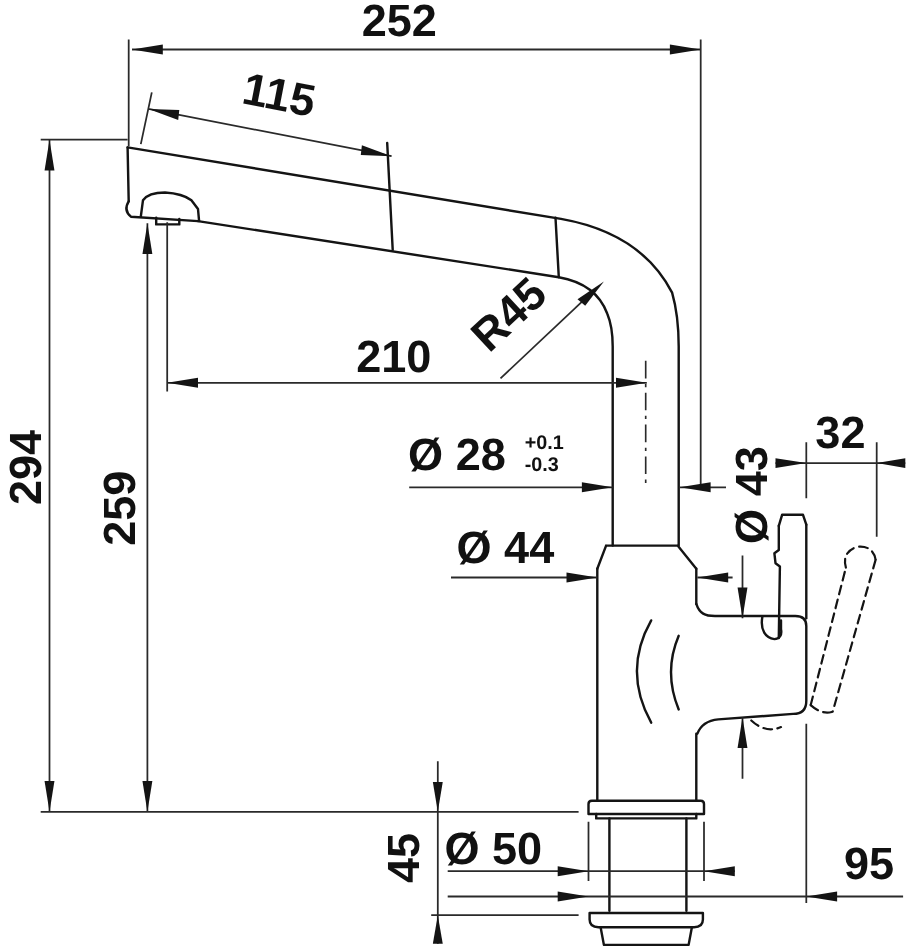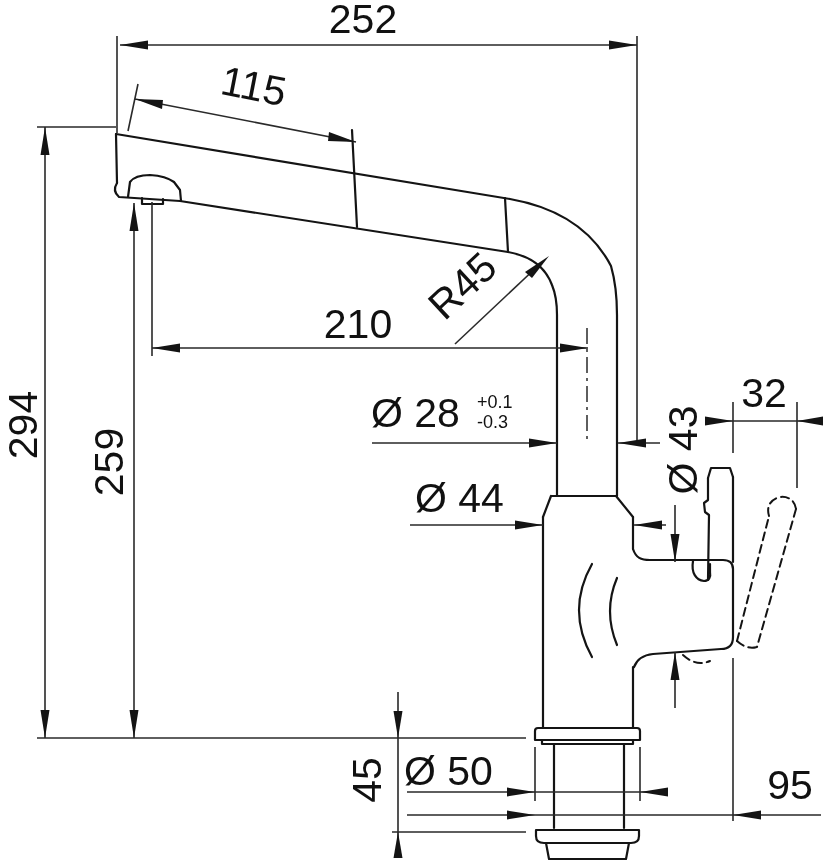--- a/index.html
+++ b/index.html
@@ -1,16 +1,16 @@
 <!DOCTYPE html>
 <html><head>
 <meta charset="utf-8">
 <style>
   html,body{margin:0;padding:0;background:#fff;}
-  .stage{position:relative;width:824px;height:860px;background:#eab308;overflow:hidden;}
+  .stage{position:relative;width:824px;height:860px;background:#eab308;overflow:hidden;font-weight:bold;}
   svg{display:block;}
   .part{fill:none;stroke:#141414;stroke-width:2.2;stroke-linecap:round;stroke-linejoin:round;}
   .dim{fill:none;stroke:#2a2a2a;stroke-width:1.6;stroke-linecap:butt;}
   .arr{fill:#141414;stroke:none;}
   .cl{fill:none;stroke:#2a2a2a;stroke-width:1.5;stroke-dasharray:16 5 3 5;}
   .dashp{fill:none;stroke:#141414;stroke-width:2;stroke-dasharray:8 5;stroke-linecap:round;stroke-linejoin:round;}
   text{font-family:"Liberation Sans", sans-serif;fill:#111;}
   .num{font-size:41px;}
   .tol{font-size:18px;}
 </style>

